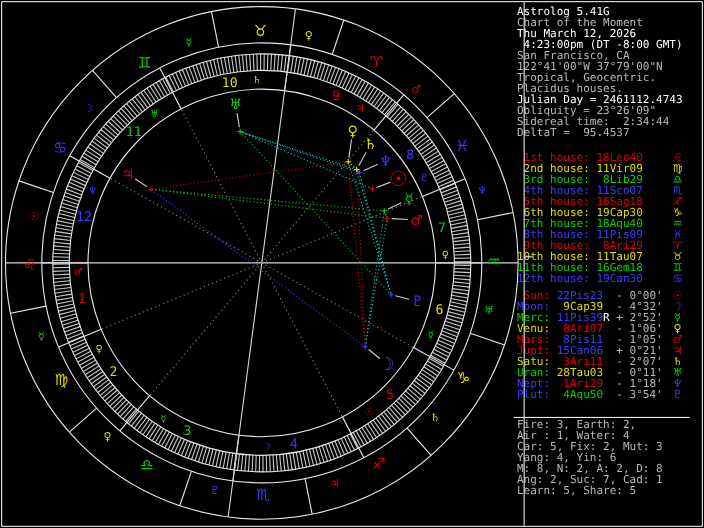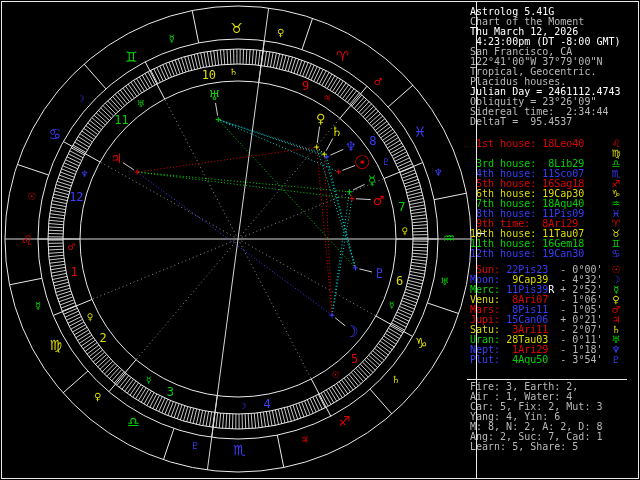--- a/index.html
+++ b/index.html
@@ -547,28 +547,28 @@
         <div class="row"><span style="color: rgb(184, 184, 184);">122°41'00"W 37°79'00"N</span></div>
         <div class="row"><span style="color: rgb(184, 184, 184);">Tropical, Geocentric.</span></div>
         <div class="row"><span style="color: rgb(184, 184, 184);">Placidus houses.</span></div>
         <div class="row"><span style="color: rgb(255, 255, 255);">Julian Day = 2461112.4743</span></div>
         <div class="row"><span style="color: rgb(184, 184, 184);">Obliquity = 23°26'09"</span></div>
         <div class="row"><span style="color: rgb(184, 184, 184);">Sidereal time:  2:34:44</span></div>
         <div class="row"><span style="color: rgb(184, 184, 184);">DeltaT =  95.4537</span></div>
       </div>
     <div id="houses" class="sec">
         <div class="row"><span style="color: rgb(224, 0, 0);"> 1st house: 18Leo40</span><span class="glyph" style="color: rgb(224, 0, 0);">♌</span></div>
-        <div class="row"><span class="glyph" style="color: rgb(222, 222, 0);">♍</span></div>
+        <div class="row"><span style="color: rgb(222, 222, 0);"> 2nd house: 11Vir09</span><span class="glyph" style="color: rgb(222, 222, 0);">♍</span></div>
         <div class="row"><span style="color: rgb(0, 212, 0);"> 3rd house:  8Lib29</span><span class="glyph" style="color: rgb(0, 212, 0);">♎</span></div>
         <div class="row"><span style="color: rgb(60, 60, 255);"> 4th house: 11Sco07</span><span class="glyph" style="color: rgb(60, 60, 255);">♏</span></div>
         <div class="row"><span style="color: rgb(224, 0, 0); margin-top: 27px;"> 5th house: 16Sag18</span><span class="glyph" style="color: rgb(224, 0, 0);">♐</span></div>
         <div class="row"><span style="color: rgb(222, 222, 0);"> 6th house: 19Cap30</span><span class="glyph" style="color: rgb(222, 222, 0);">♑</span></div>
         <div class="row"><span style="color: rgb(0, 212, 0);"> 7th house: 18Aqu40</span><span class="glyph" style="color: rgb(0, 212, 0);">♒</span></div>
         <div class="row"><span style="color: rgb(60, 60, 255);"> 8th house: 11Pis09</span><span class="glyph" style="color: rgb(60, 60, 255);">♓</span></div>
-        <div class="row"><span style="color: rgb(224, 0, 0);"> 9th time:  8Ari29</span><span class="glyph" style="color: rgb(224, 0, 0);">♈</span></div>
+        <div class="row"><span style="color: rgb(224, 0, 0);"> 9th house:  8Ari29</span><span class="glyph" style="color: rgb(224, 0, 0);">♈</span></div>
         <div class="row"><span style="color: rgb(222, 222, 0);">10th house: 11Tau07</span><span class="glyph" style="color: rgb(222, 222, 0);">♉</span></div>
         <div class="row"><span style="color: rgb(0, 212, 0);">11th house: 16Gem18</span><span class="glyph" style="color: rgb(0, 212, 0);">♊</span></div>
         <div class="row"><span style="color: rgb(60, 60, 255);">12th house: 19Can30</span><span class="glyph" style="color: rgb(60, 60, 255);">♋</span></div>
       </div>
     <div id="planets" class="sec">
         <div class="row"><span style="color: rgb(224, 0, 0);"> Sun:</span><span style="color: rgb(60, 60, 255);"> 22Pis23</span><span style="color: rgb(255, 255, 255);"> </span><span style="color: rgb(184, 184, 184);"> - 0°00'</span><span class="glyph" style="color: rgb(224, 0, 0);">☉</span></div>
         <div class="row"><span style="color: rgb(60, 60, 255);">Moon:</span><span style="color: rgb(222, 222, 0);">  9Cap39</span><span style="color: rgb(255, 255, 255);"> </span><span style="color: rgb(184, 184, 184);"> - 4°32'</span><span class="glyph" style="color: rgb(60, 60, 255);">☽</span></div>
         <div class="row"><span style="color: rgb(0, 212, 0);">Merc:</span><span style="color: rgb(60, 60, 255);"> 11Pis39</span><span style="color: rgb(255, 255, 255);">R</span><span style="color: rgb(184, 184, 184);"> + 2°52'</span><span class="glyph" style="color: rgb(0, 212, 0);">☿</span></div>
         <div class="row"><span style="color: rgb(222, 222, 0);">Venu:</span><span style="color: rgb(224, 0, 0);">  8Ari07</span><span style="color: rgb(255, 255, 255);"> </span><span style="color: rgb(184, 184, 184);"> - 1°06'</span><span class="glyph" style="color: rgb(222, 222, 0);">♀</span></div>
         <div class="row"><span style="color: rgb(224, 0, 0);">Mars:</span><span style="color: rgb(60, 60, 255);">  8Pis11</span><span style="color: rgb(255, 255, 255);"> </span><span style="color: rgb(184, 184, 184);"> - 1°05'</span><span class="glyph" style="color: rgb(224, 0, 0);">♂</span></div>

